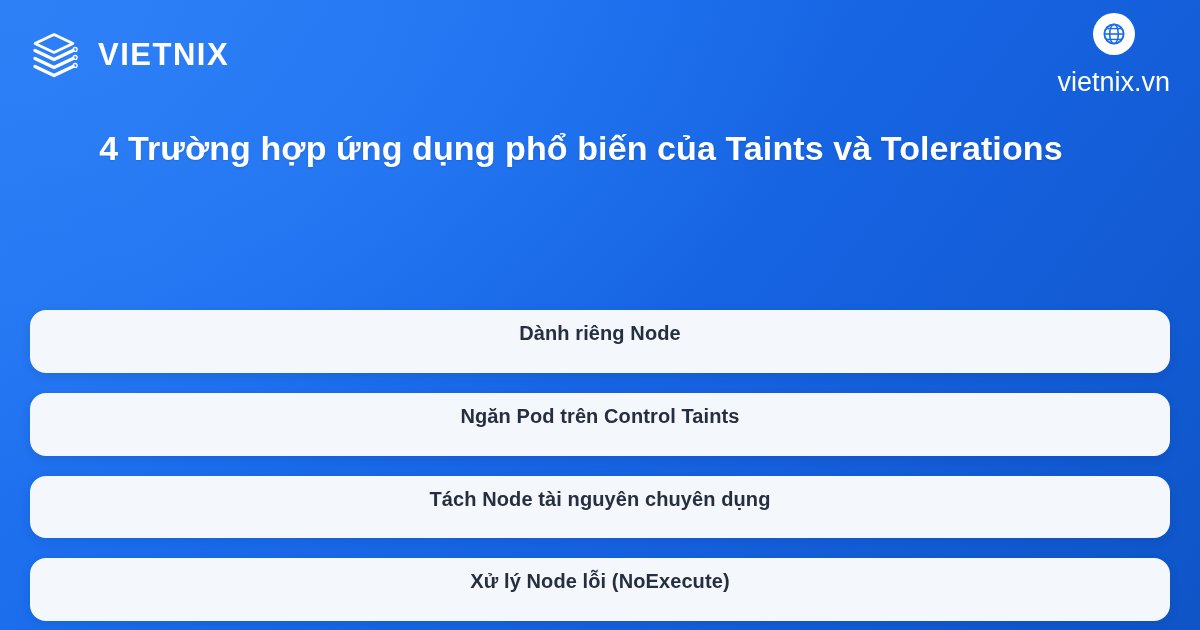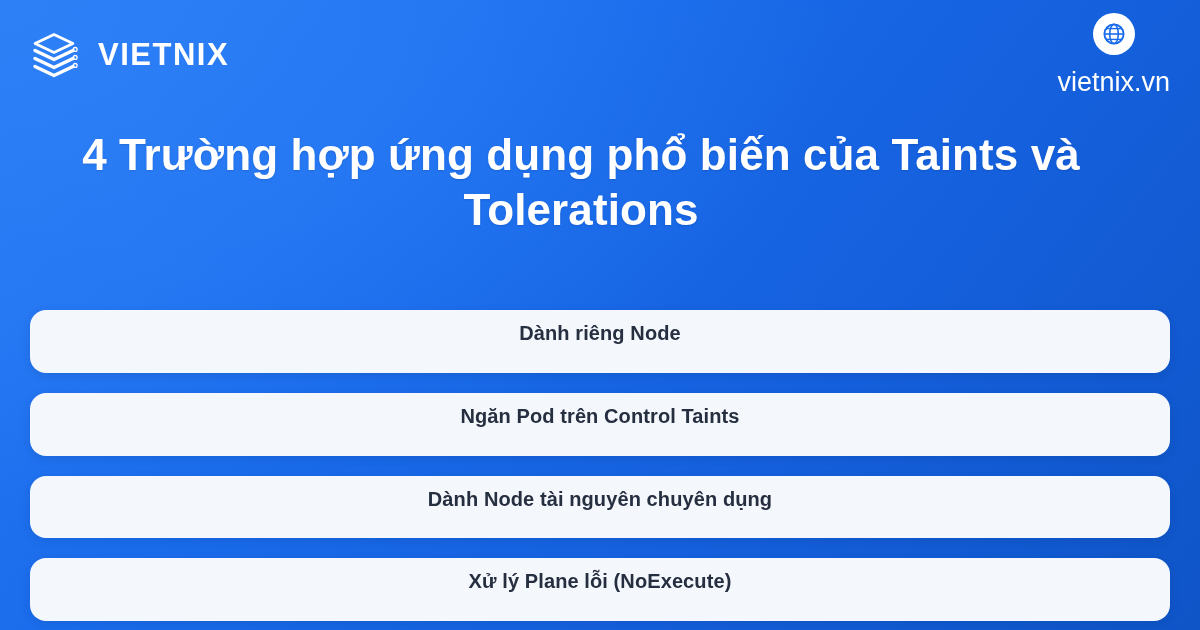--- a/index.html
+++ b/index.html
@@ -91,21 +91,21 @@
   }
 
   
   .title {
     position:absolute;
     top:127px;
     left:0;
     width:1162px;
     text-align:center;
     color:#ffffff;
-    font-size:44px;
+    font-size:34px;
     font-weight:bold;
     line-height:1.25;
     letter-spacing:0.1px;
     padding:0 60px;
     text-shadow:0 1px 2px rgba(6,40,98,0.18);
   }
 
   
   .cards {
     position:absolute;
@@ -181,22 +181,22 @@
 
     <div class="card">
       <span class="card-label">Dành riêng Node</span>
     </div>
 
     <div class="card">
       <span class="card-label">Ngăn Pod trên Control Taints</span>
     </div>
 
     <div class="card">
-      <span class="card-label">Dành Node tài nguyên chuyên dụng</span>
-    </div>
-
-    <div class="card">
-      <span class="card-label">Xử lý Plane lỗi (NoExecute)</span>
+      <span class="card-label">Tách Node tài nguyên chuyên dụng</span>
+    </div>
+
+    <div class="card">
+      <span class="card-label">Xử lý Node lỗi (NoExecute)</span>
     </div>
 
   </div>
 
 </div>
 
 </body></html>

